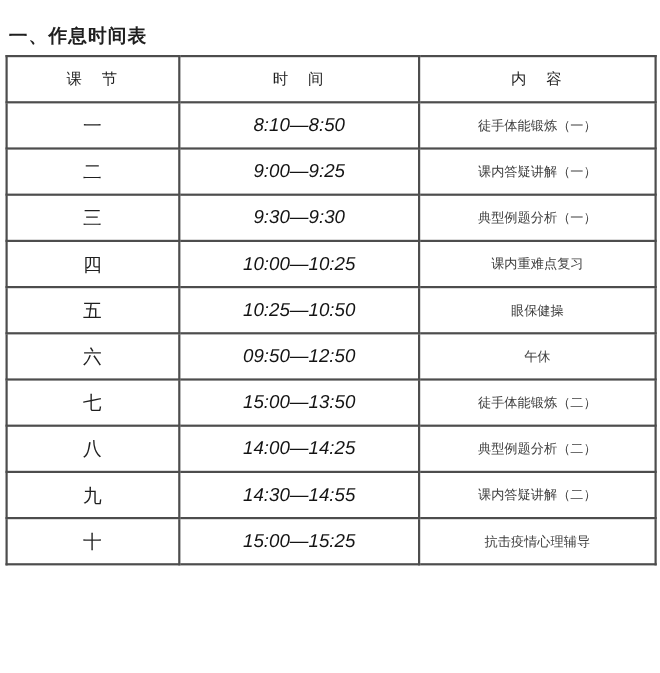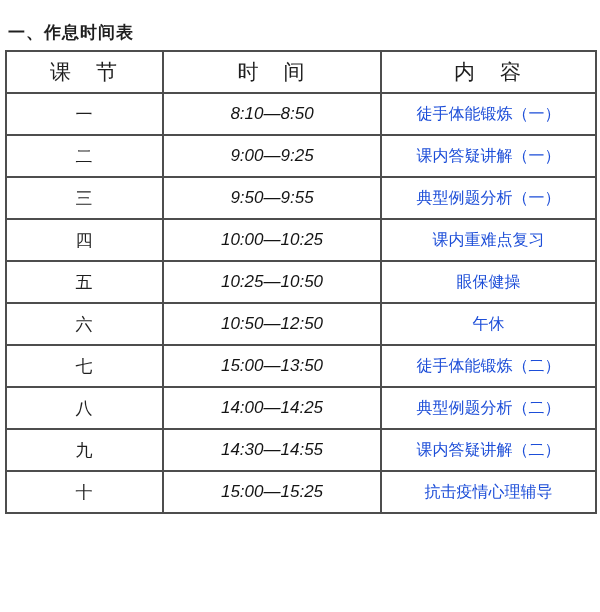--- a/index.html
+++ b/index.html
@@ -38,37 +38,37 @@
     border: 2px solid #4d4d4d;
     text-align: center;
     vertical-align: middle;
     height: 40px;
     padding: 0 2px;
     overflow: hidden;
     white-space: pre;
   }
   table.schedule th {
     font-weight: normal;
-    font-size: 21px;
+    font-size: 14px;
     color: #1f1f1f;
     letter-spacing: 2px;
   }
   td.cell-period {
     font-size: 17px;
     color: #1f1f1f;
     letter-spacing: 1px;
   }
   td.cell-time {
     font-size: 17px;
     color: #141414;
     font-style: italic;
   }
   td.cell-content {
-    font-size: 16px;
-    color: #1d4ed8;
+    font-size: 12px;
+    color: #404040;
   }
   col.col-period  { width: 157px; }
   col.col-time    { width: 218px; }
   col.col-content { width: 215px; }
 </style>
 </head>
 <body>
 
 <div class="page">
 
@@ -93,36 +93,36 @@
         <td class="cell-time">8:10—8:50</td>
         <td class="cell-content">徒手体能锻炼（一）</td>
       </tr>
       <tr>
         <td class="cell-period">二</td>
         <td class="cell-time">9:00—9:25</td>
         <td class="cell-content">课内答疑讲解（一）</td>
       </tr>
       <tr>
         <td class="cell-period">三</td>
-        <td class="cell-time">9:50—9:55</td>
+        <td class="cell-time">9:30—9:30</td>
         <td class="cell-content">典型例题分析（一）</td>
       </tr>
       <tr>
         <td class="cell-period">四</td>
         <td class="cell-time">10:00—10:25</td>
         <td class="cell-content">课内重难点复习</td>
       </tr>
       <tr>
         <td class="cell-period">五</td>
         <td class="cell-time">10:25—10:50</td>
         <td class="cell-content">眼保健操</td>
       </tr>
       <tr>
         <td class="cell-period">六</td>
-        <td class="cell-time">10:50—12:50</td>
+        <td class="cell-time">09:50—12:50</td>
         <td class="cell-content">午休</td>
       </tr>
       <tr>
         <td class="cell-period">七</td>
         <td class="cell-time">15:00—13:50</td>
         <td class="cell-content">徒手体能锻炼（二）</td>
       </tr>
       <tr>
         <td class="cell-period">八</td>
         <td class="cell-time">14:00—14:25</td>

